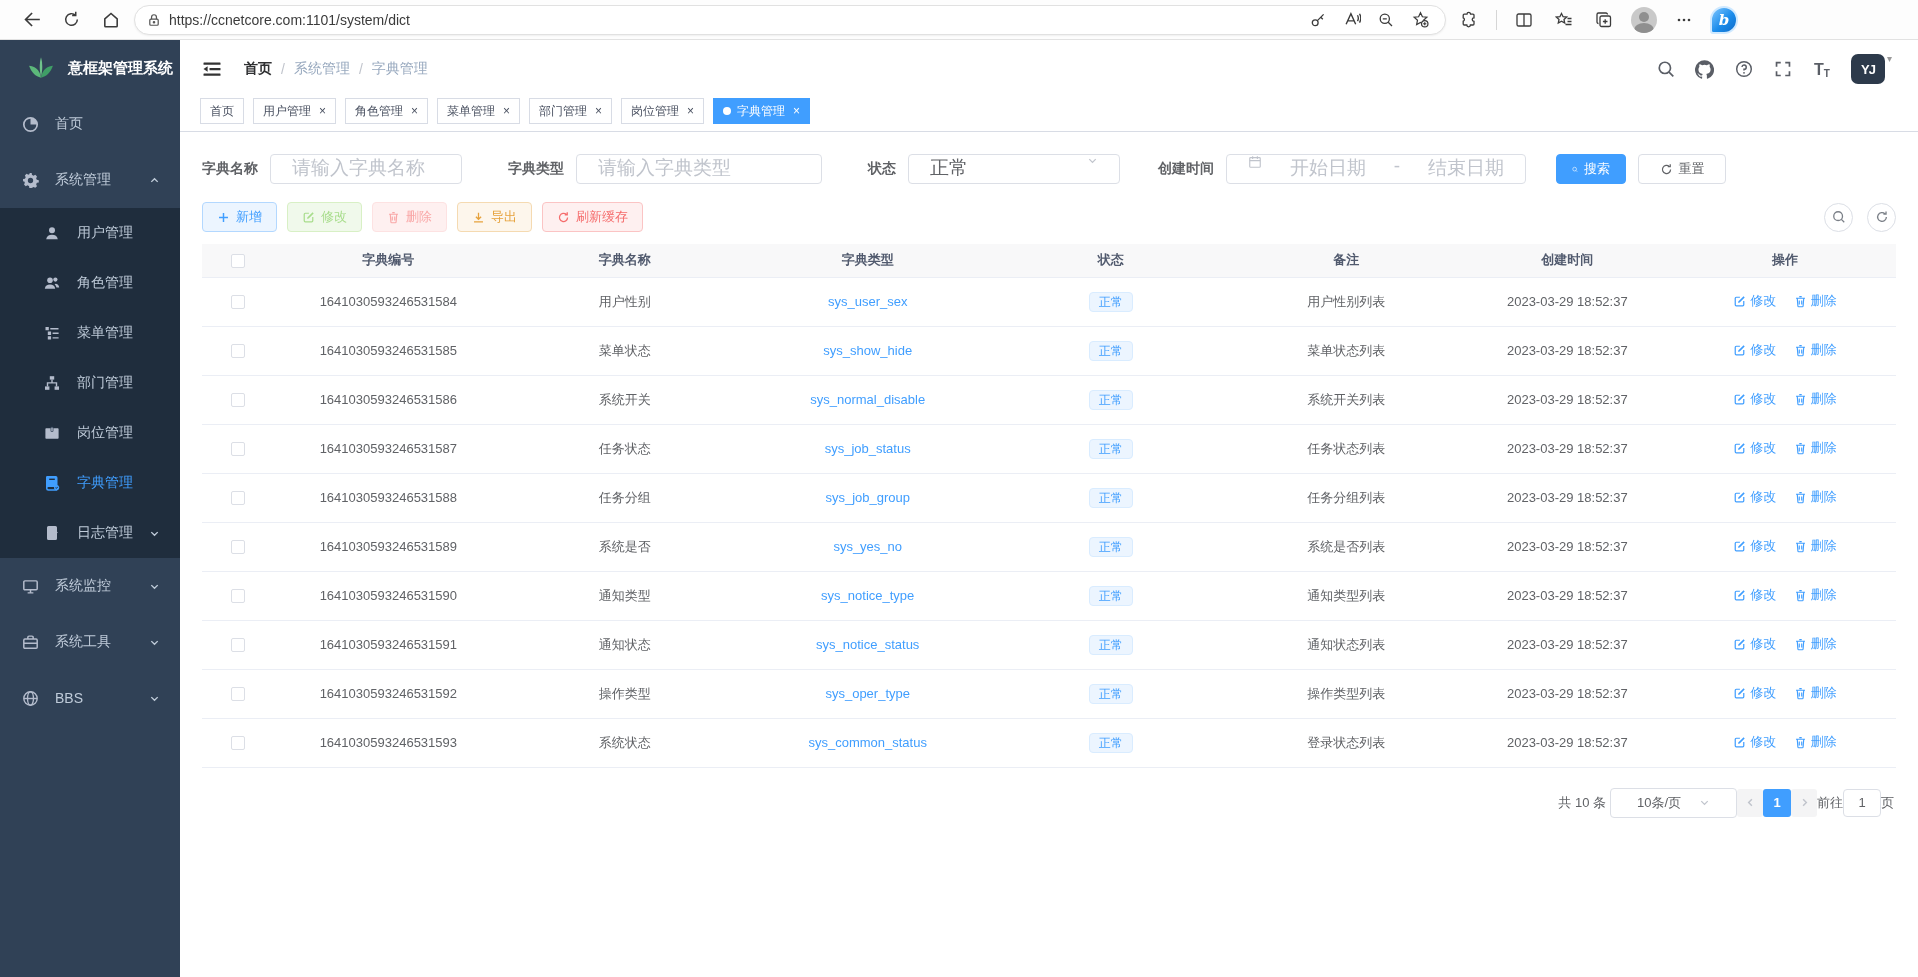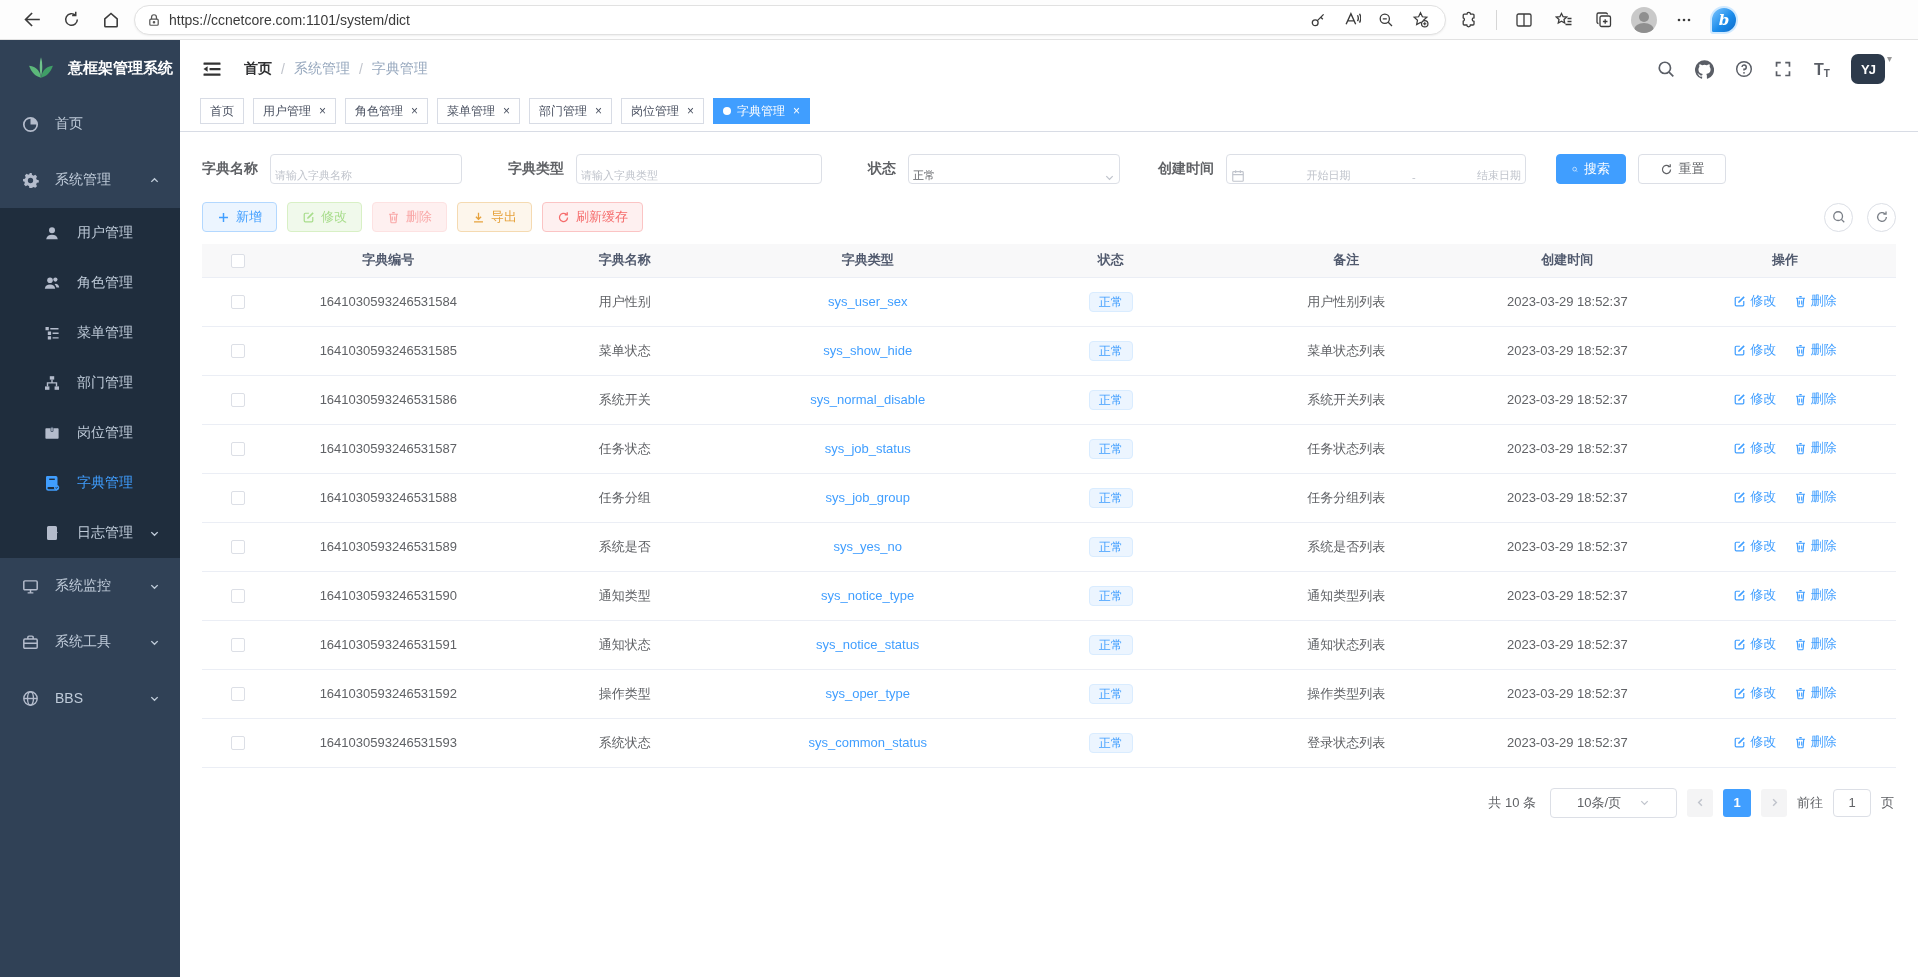--- a/index.html
+++ b/index.html
@@ -68,21 +68,21 @@
   .tab .dot { display:none; width:8px; height:8px; border-radius:50%; background:#fff; }
   .tab.active { background:#409eff; border-color:#409eff; color:#fff; }
   .tab.active .dot { display:block; }
   .tab-x { font-size:12px; line-height:1; margin-left:2px; }
 
   
   .content { padding:22px 22px 0 22px; }
   .filters { display:flex; align-items:center; font-size:14px; }
   .f-label { font-weight:bold; color:#606266; white-space:nowrap; }
   .f-input { height:30px; border:1px solid #dcdfe6; border-radius:4px; background:#fff;
-    display:flex; align-items:flex-end; padding:0 4px; font-size:11px; color:#606266; }
+    display:flex; align-items:flex-start; padding:0 21px; font-size:19px; color:#606266; }
   .placeholder { color:#c0c4cc; }
   .name-input { width:192px; margin-left:12px; }
   .type-input { width:246px; margin-left:12px; }
   .status-select { width:212px; margin-left:12px; justify-content:space-between; }
   .sel-chev { color:#c0c4cc; }
   .date-range { width:300px; margin-left:12px; justify-content:space-between; }
   .date-range .dr-mid { color:#c0c4cc; }
   .btn { height:30px; border-radius:4px; display:inline-flex; align-items:center; justify-content:center;
     gap:6px; font-size:13px; padding:0 15px; cursor:pointer; border:1px solid transparent; white-space:nowrap; }
   .btn svg { width:13px; height:13px; }
@@ -110,21 +110,21 @@
   table.dict td { height:49px; text-align:center; color:#606266; border-bottom:1px solid #ebeef5; }
   .cb { width:14px; height:14px; border:1px solid #dcdfe6; border-radius:2px; background:#fff; display:inline-block; vertical-align:middle; cursor:pointer; }
   .type-link { color:#409eff; text-decoration:none; cursor:pointer; }
   .tag-normal { display:inline-block; background:#ecf5ff; border:1px solid #d9ecff; color:#409eff;
     border-radius:4px; font-size:12px; padding:3px 9px; line-height:1; }
   .op-link { color:#409eff; display:inline-flex; align-items:center; gap:4px; cursor:pointer; font-size:13px; }
   .op-link + .op-link { margin-left:14px; }
   .op-link svg { width:13px; height:13px; }
 
   
-  .pagination { margin-top:20px; display:flex; align-items:center; justify-content:flex-end; gap:10px;
+  .pagination { margin-top:20px; display:flex; align-items:center; justify-content:flex-end; 
     font-size:13px; color:#606266; padding-right:2px; }
   .pg-total { margin-right:4px; }
   .pg-size { width:127px; height:30px; border:1px solid #dcdfe6; border-radius:4px; display:flex;
     align-items:center; justify-content:center; gap:18px; color:#606266; cursor:pointer; }
   .pg-arrow { width:26px; height:28px; background:#f4f4f5; border-radius:3px; display:flex; align-items:center;
     justify-content:center; color:#c0c4cc; cursor:pointer; }
   .pg-arrow svg { width:11px; height:11px; }
   .pg-page { width:28px; height:28px; background:#409eff; color:#fff; border-radius:3px; display:flex;
     align-items:center; justify-content:center; font-weight:bold; cursor:pointer; }
   .pg-goto-input { width:38px; height:28px; border:1px solid #dcdfe6; border-radius:4px; text-align:center;

